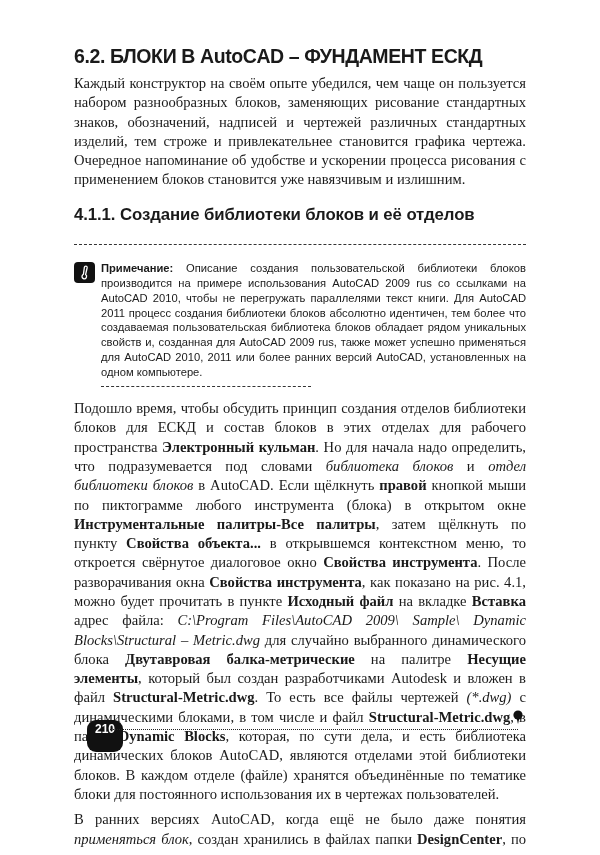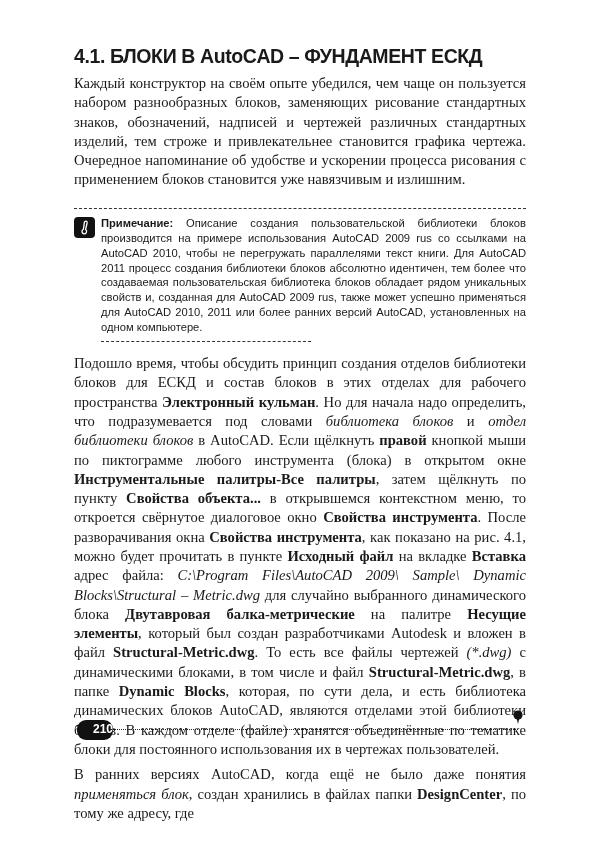--- a/index.html
+++ b/index.html
@@ -49,21 +49,21 @@
     .dash-line {
       border-top: 1.3px dashed #333;
       height: 0;
     }
     .note-top-rule {
       margin-top: 18px;
       width: 452px;
     }
     .note {
       position: relative;
-      margin-top: 7px;
+      margin-top: 16px;
       padding-left: 27px;
     }
     .note-icon {
       position: absolute;
       left: 0;
       top: 1px;
       width: 21px;
       height: 21px;
       background: #111;
       border-radius: 4px;
@@ -94,32 +94,32 @@
     }
     .footer {
       position: absolute;
       left: 72px;
       top: 720px;
       width: 466px;
       height: 30px;
     }
     .page-num {
       position: absolute;
-      left: 5px;
+      left: 15px;
       top: 0;
       width: 36px;
-      height: 20px;
+      height: 32px;
       background: #111;
       color: #fff;
       border-radius: 9px;
       font-family: "Liberation Sans", sans-serif;
       font-weight: bold;
       font-size: 12px;
       line-height: 18px;
-      text-align: right;
+      text-align: center;
     }
     .footer-rule {
       position: absolute;
       left: 38px;
       top: 9px;
       width: 408px;
       border-top: 1.4px dotted #222;
     }
     .footer-drop {
       position: absolute;
@@ -127,24 +127,25 @@
       top: -10px;
       width: 10px;
       height: 20px;
     }
   </style>
 </head>
 <body>
 
 <div class="page">
 
-  <h1 class="h1">4.1. БЛОКИ В AutoCAD – ФУНДАМЕНТ ЕСКД</h1>
+  <h1 class="h1">6.2. БЛОКИ В AutoCAD – ФУНДАМЕНТ ЕСКД</h1>
 
   <p class="para">Каждый конструктор на своём опыте убедился, чем чаще он пользуется на­бором разнообразных блоков, заменяющих рисование стандартных знаков, обозначений, надписей и чертежей различных стандартных изделий, тем строже и привлекательнее становится графика чертежа. Очередное напоми­нание об удобстве и ускорении процесса рисования с применением блоков становится уже навязчивым и излишним.</p>
 
+  <h2 class="h2">4.1.1. Создание библиотеки блоков и её отделов</h2>
 
   <div class="dash-line note-top-rule"></div>
 
   <div class="note">
     <div class="note-icon">
       <svg width="21" height="21" viewBox="0 0 21 21">
         <path d="M11.8 4.2 C12.8 4.2 13.3 5 13.1 6 L11.6 12.6 C12.6 13.4 12.9 14.6 12.3 15.7 C11.6 16.8 10.1 17.1 9 16.4 C7.9 15.7 7.7 14.2 8.5 13.1 C8.8 12.7 9.1 12.5 9.4 12.3 L10.4 5.2 C10.5 4.6 11.1 4.2 11.8 4.2 Z" fill="none" stroke="#ffffff" stroke-width="1.3"></path>
       </svg>
     </div>
     <p class="note-text"><b>Примечание:</b><span> Описание создания пользовательской библиотеки блоков производится на примере использования AutoCAD 2009 rus со ссылками на AutoCAD 2010, чтобы не перегружать параллелями текст книги. Для AutoCAD 2011 процесс создания библиотеки блоков абсолютно идентичен, тем бо­лее что создаваемая пользовательская библиотека блоков обладает рядом уникальных свойств и, созданная для AutoCAD 2009 rus, также может успеш­но применяться для AutoCAD 2010, 2011 или более ранних версий AutoCAD, установленных на одном компьютере.</span></p>

